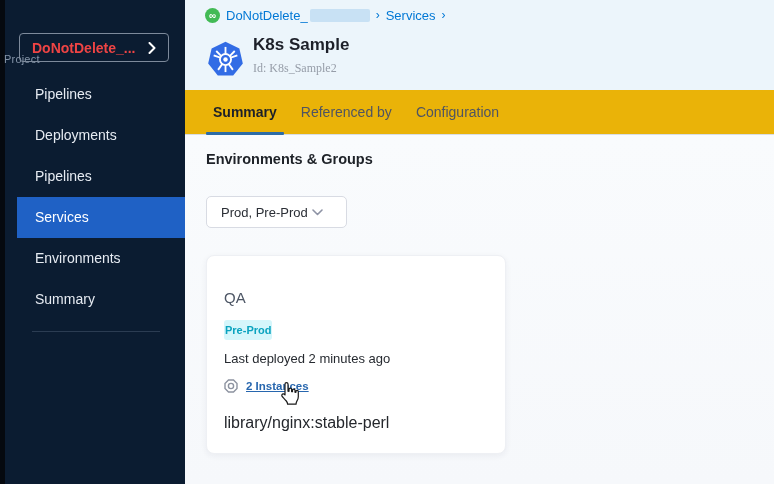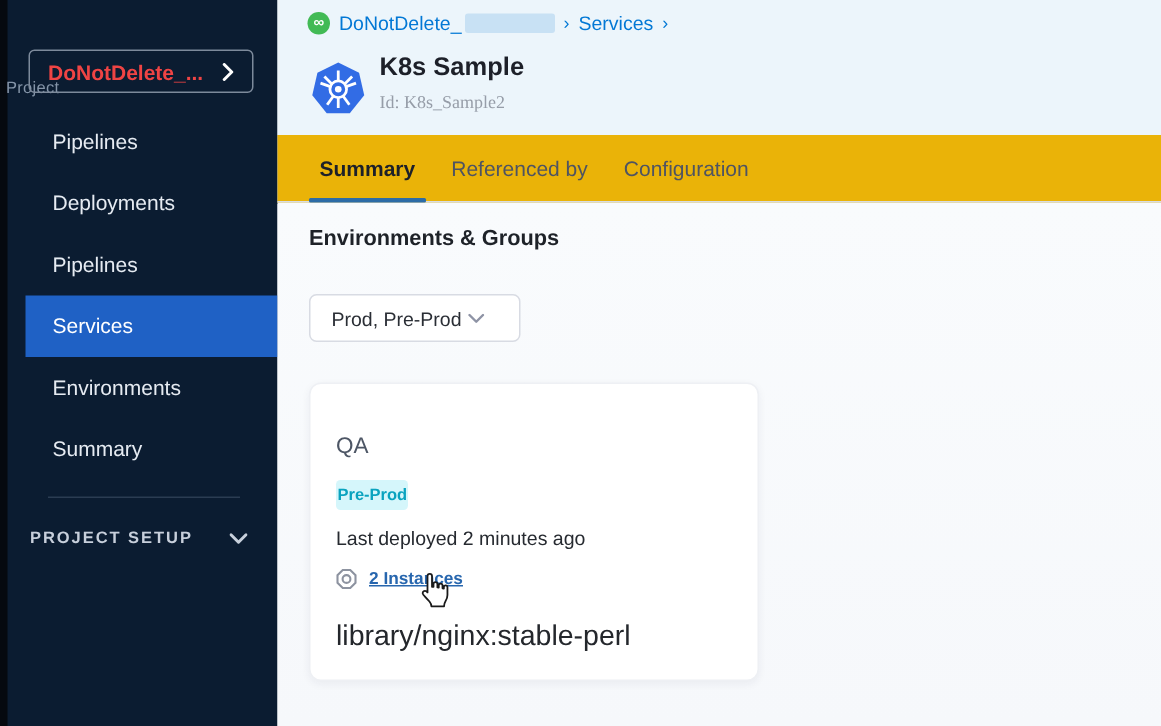--- a/index.html
+++ b/index.html
@@ -139,21 +139,21 @@
   .instances-row {
     position: absolute; left: 17px; top: 123px;
     display: flex; align-items: center; gap: 8px;
   }
   .instances-link {
     font-size: 11.5px; font-weight: 600; color: #2766ae;
     text-decoration: underline; cursor: pointer;
   }
   .artifact {
     position: absolute; left: 17px; top: 158px;
-    font-size: 19px; color: #24272c;
+    font-size: 16px; color: #24272c;
   }
 
   .cursor-pointer {
     position: absolute; left: 278px; top: 382px; width: 24px; height: 26px;
     pointer-events: none; z-index: 10;
   }
   svg { display: block; }
 </style>
 </head>
 <body>
@@ -173,28 +173,20 @@
     </div>
     <div class="nav">
       <div class="nav-item">Pipelines</div>
       <div class="nav-item">Deployments</div>
       <div class="nav-item">Pipelines</div>
       <div class="nav-item active">Services</div>
       <div class="nav-item">Environments</div>
       <div class="nav-item">Summary</div>
     </div>
     <div class="sidebar-divider"></div>
-    <div class="project-setup">
-      <span class="label">PROJECT SETUP</span>
-      <span>
-        <svg width="12" height="8" viewBox="0 0 12 8">
-            <path d="M1 1.5l5 5 5-5" fill="none" stroke="#c7cfdb" stroke-width="2" stroke-linecap="round" stroke-linejoin="round"></path>
-          </svg>
-      </span>
-    </div>
   </nav>
 
   <main class="main">
 
     <div class="page-header">
       <div class="breadcrumb">
         <span class="harness-dot">∞</span>
         <span class="crumb-link">DoNotDelete_</span>
         <span class="redacted"></span>
         <span class="crumb-sep">›</span>

